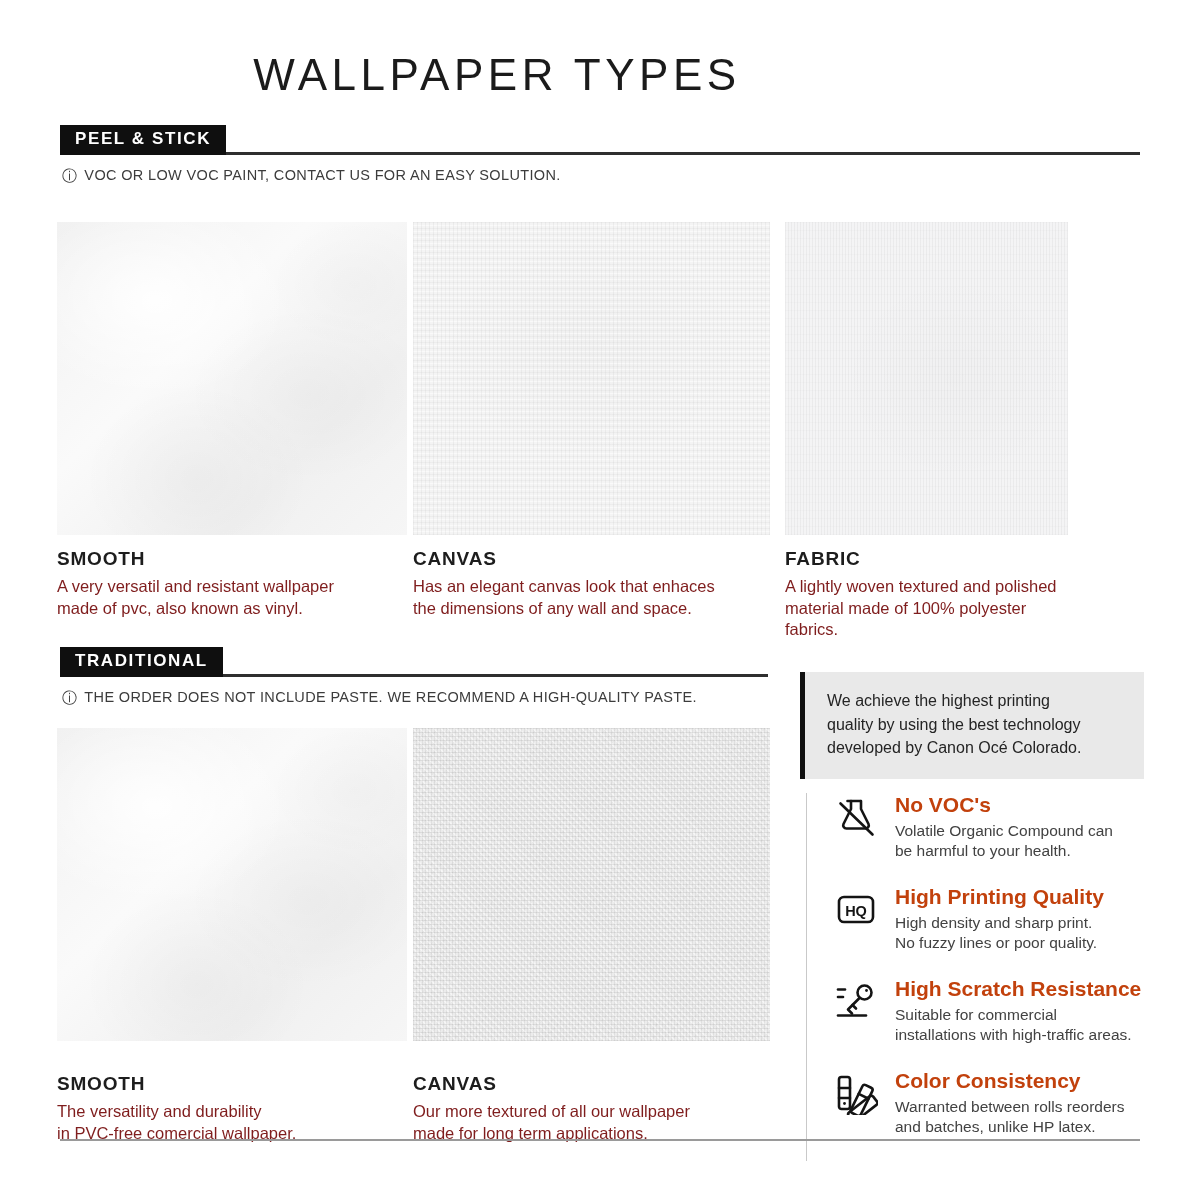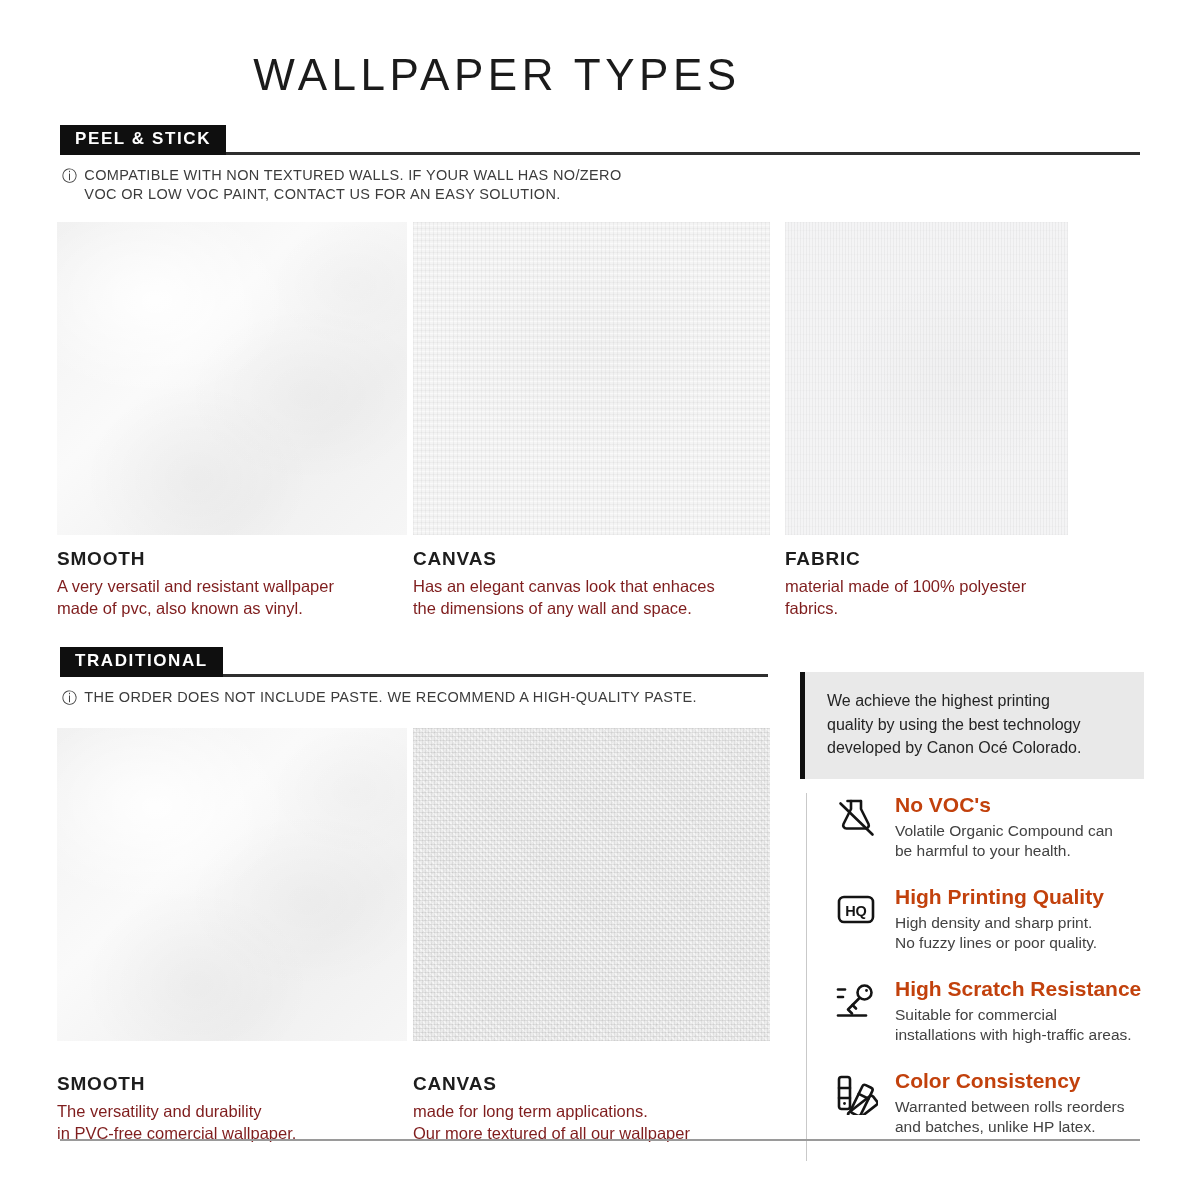--- a/index.html
+++ b/index.html
@@ -83,21 +83,20 @@
 <body>
 
 <h1 class="title">WALLPAPER TYPES</h1>
 
 <div class="section-header" id="ps-header">
   <span class="badge">PEEL &amp; STICK</span>
 </div>
 <div class="note" id="ps-note">
   <span class="i-glyph">ⓘ</span>
   <span>
-    <div>COMPATIBLE WITH NON TEXTURED WALLS. IF YOUR WALL HAS NO/ZERO</div>
     <div>VOC OR LOW VOC PAINT, CONTACT US FOR AN EASY SOLUTION.</div>
   </span>
 </div>
 
 <div class="card row1" id="card-s1">
   <div class="texture tex-smooth"></div>
   <h3>SMOOTH</h3>
   <div class="desc">
     <div>A very versatil and resistant wallpaper</div>
     <div>made of pvc, also known as vinyl.</div>
@@ -108,20 +107,21 @@
   <h3>CANVAS</h3>
   <div class="desc">
     <div>Has an elegant canvas look that enhaces</div>
     <div>the dimensions of any wall and space.</div>
   </div>
 </div>
 <div class="card row1" id="card-s3">
   <div class="texture tex-fabric"></div>
   <h3>FABRIC</h3>
   <div class="desc">
+    <div>A lightly woven textured and polished</div>
     <div>material made of 100% polyester fabrics.</div>
   </div>
 </div>
 
 <div class="section-header" id="tr-header">
   <span class="badge">TRADITIONAL</span>
 </div>
 <div class="note" id="tr-note">
   <span class="i-glyph">ⓘ</span>
   <span>
@@ -134,22 +134,22 @@
   <h3>SMOOTH</h3>
   <div class="desc">
     <div>The versatility and durability</div>
     <div>in PVC-free comercial wallpaper.</div>
   </div>
 </div>
 <div class="card row2" id="card-t2">
   <div class="texture tex-canvas-rough"></div>
   <h3>CANVAS</h3>
   <div class="desc">
+    <div>Our more textured of all our wallpaper</div>
     <div>made for long term applications.</div>
-    <div>Our more textured of all our wallpaper</div>
   </div>
 </div>
 
 <div id="quality">
   <div class="qbar"></div>
   <div class="qbox">
     <div>We achieve the highest printing</div>
     <div>quality by using the best technology</div>
     <div>developed by Canon Océ Colorado.</div>
   </div>

